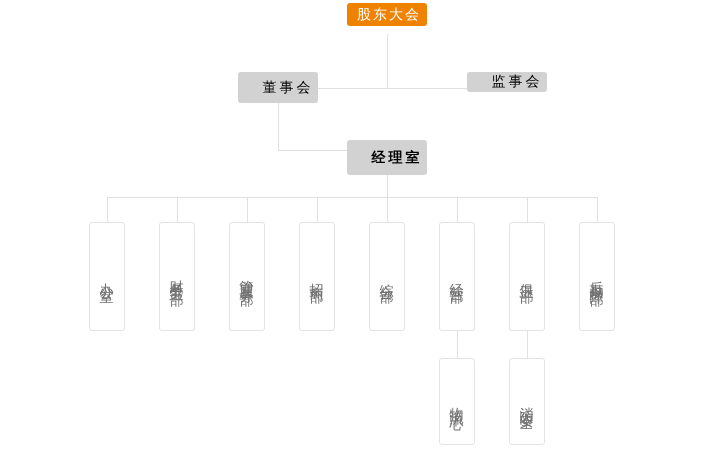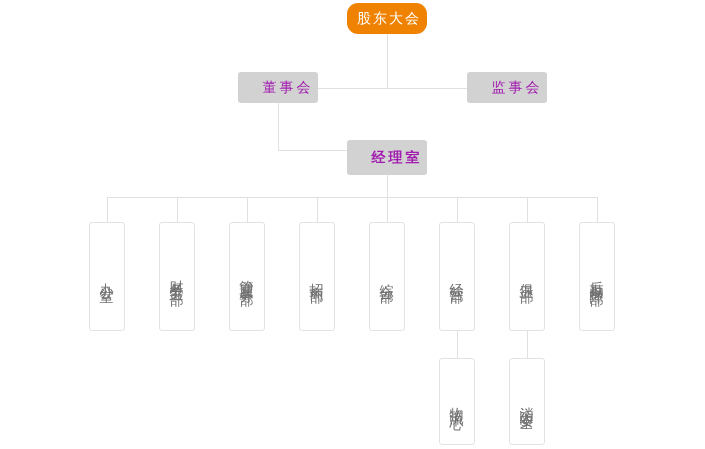--- a/index.html
+++ b/index.html
@@ -25,35 +25,34 @@
   .node {
     position: absolute;
     box-sizing: border-box;
     border-radius: 3px;
     display: flex;
     align-items: center;
     justify-content: center;
     font-size: 14px;
   }
   .node-root {
-    left: 347px; top: 3px; width: 80px; height: 31px;
+    left: 347px; top: 3px; width: 80px; height: 23px;
     background: #ef8200;
     color: #ffffff;
     letter-spacing: 2px;
     padding-left: 4px;
-    border-radius: 11px;
   }
   .node-gray {
     background: #d2d2d2;
-    color: #a21caf;
+    color: #000000;
     letter-spacing: 3px;
     padding-left: 20px;
   }
   .node-board1 { left: 238px; top: 72px; width: 80px; height: 31px; }
-  .node-board2 { left: 467px; top: 72px; width: 80px; height: 31px; }
+  .node-board2 { left: 467px; top: 72px; width: 80px; height: 20px; }
   .node-mgmt   { left: 347px; top: 140px; width: 80px; height: 35px; font-weight: bold; }
   .node-leaf {
     background: #ffffff;
     border: 1px solid #e3e3e3;
     color: #6f6f6f;
   }
   .node-leaf .vtext {
     writing-mode: vertical-rl;
     text-orientation: upright;
     letter-spacing: 3px;

